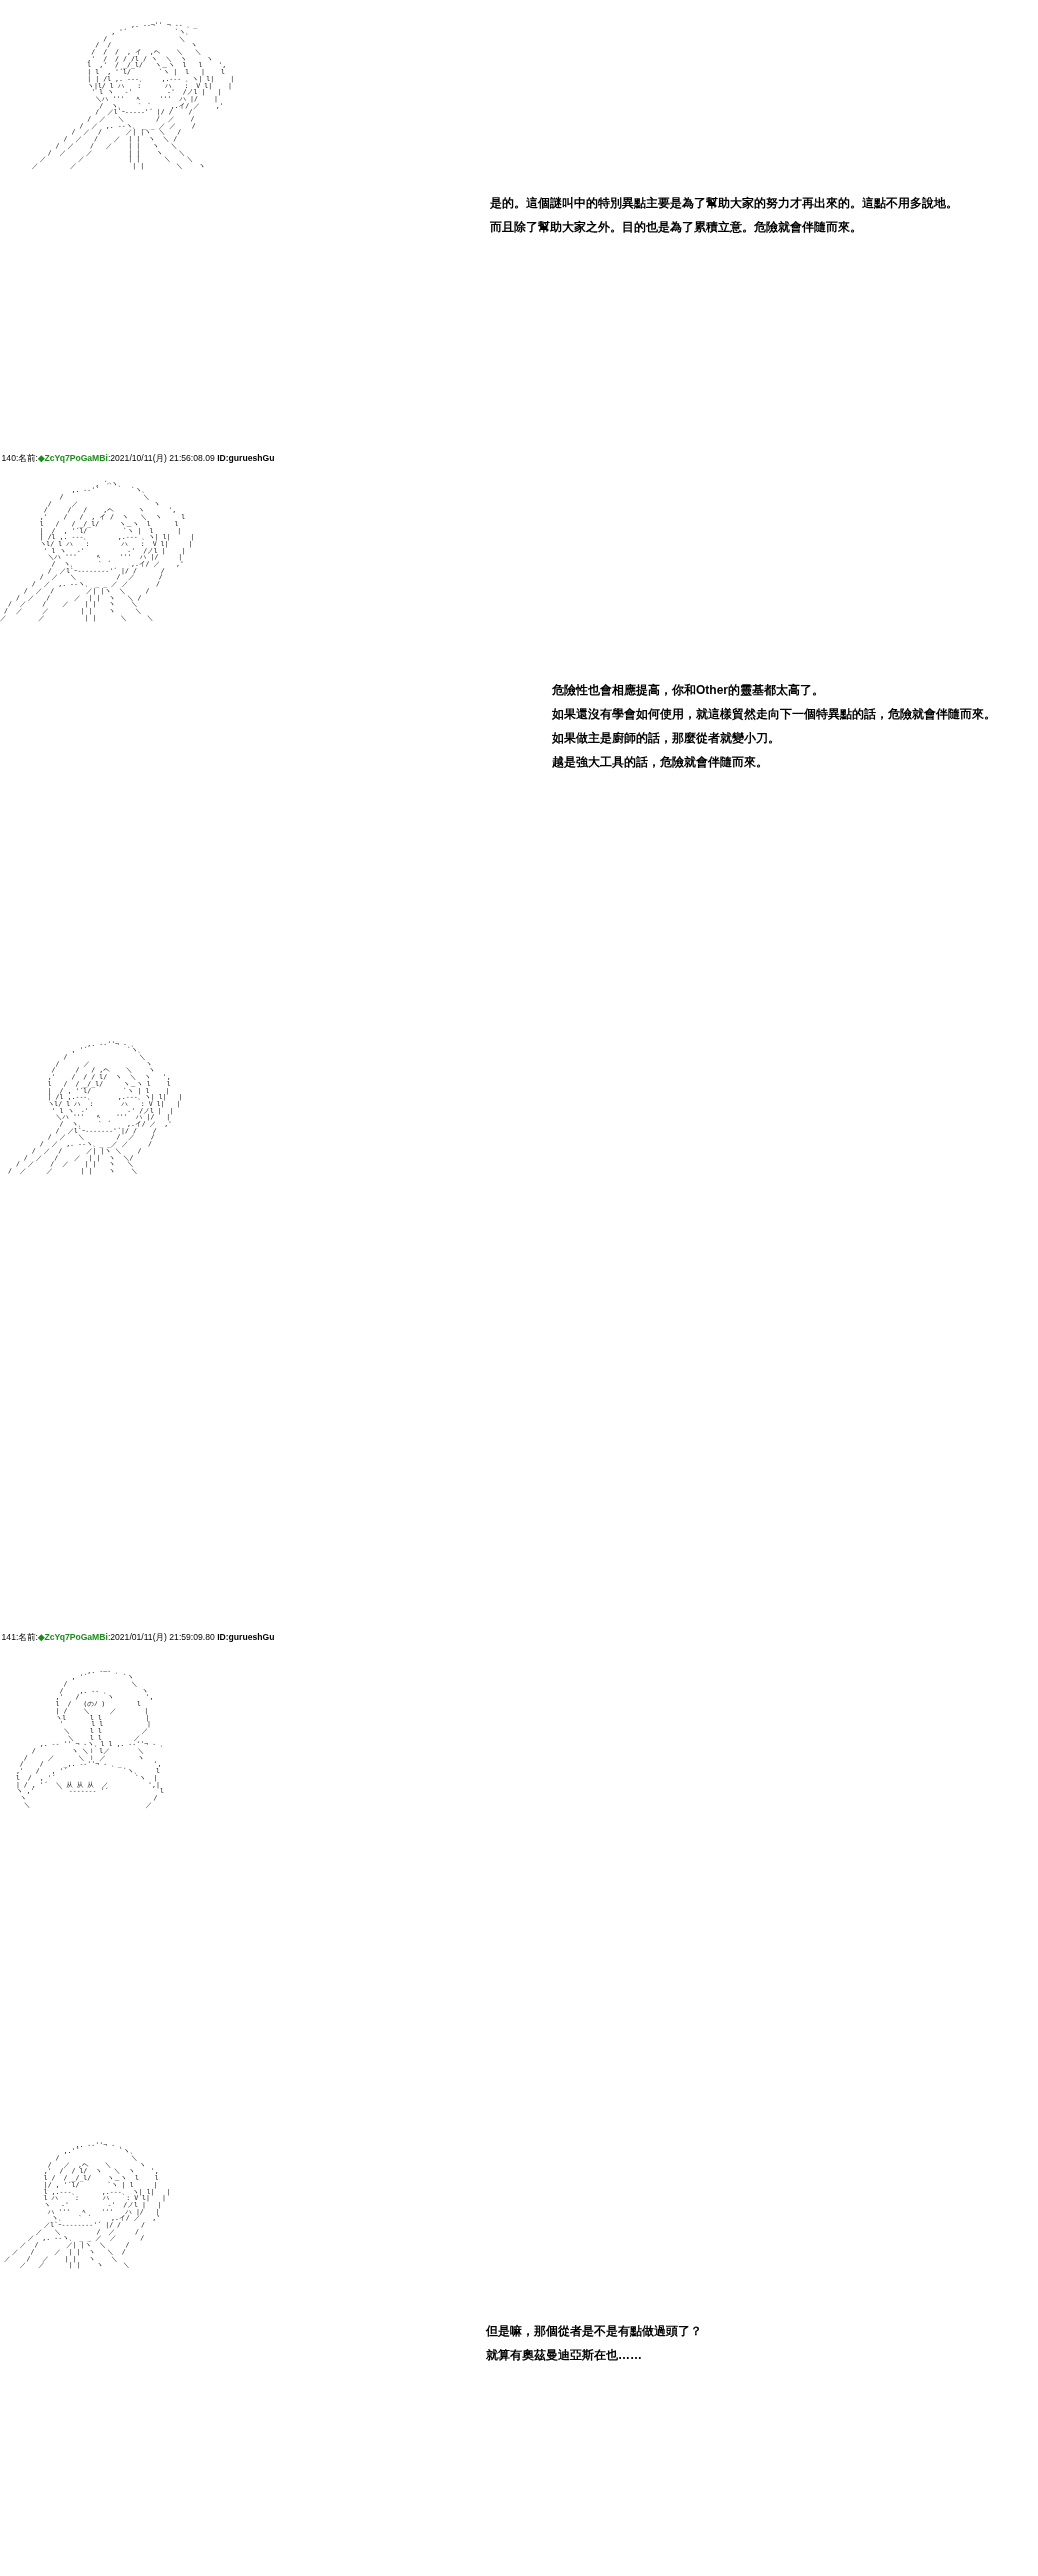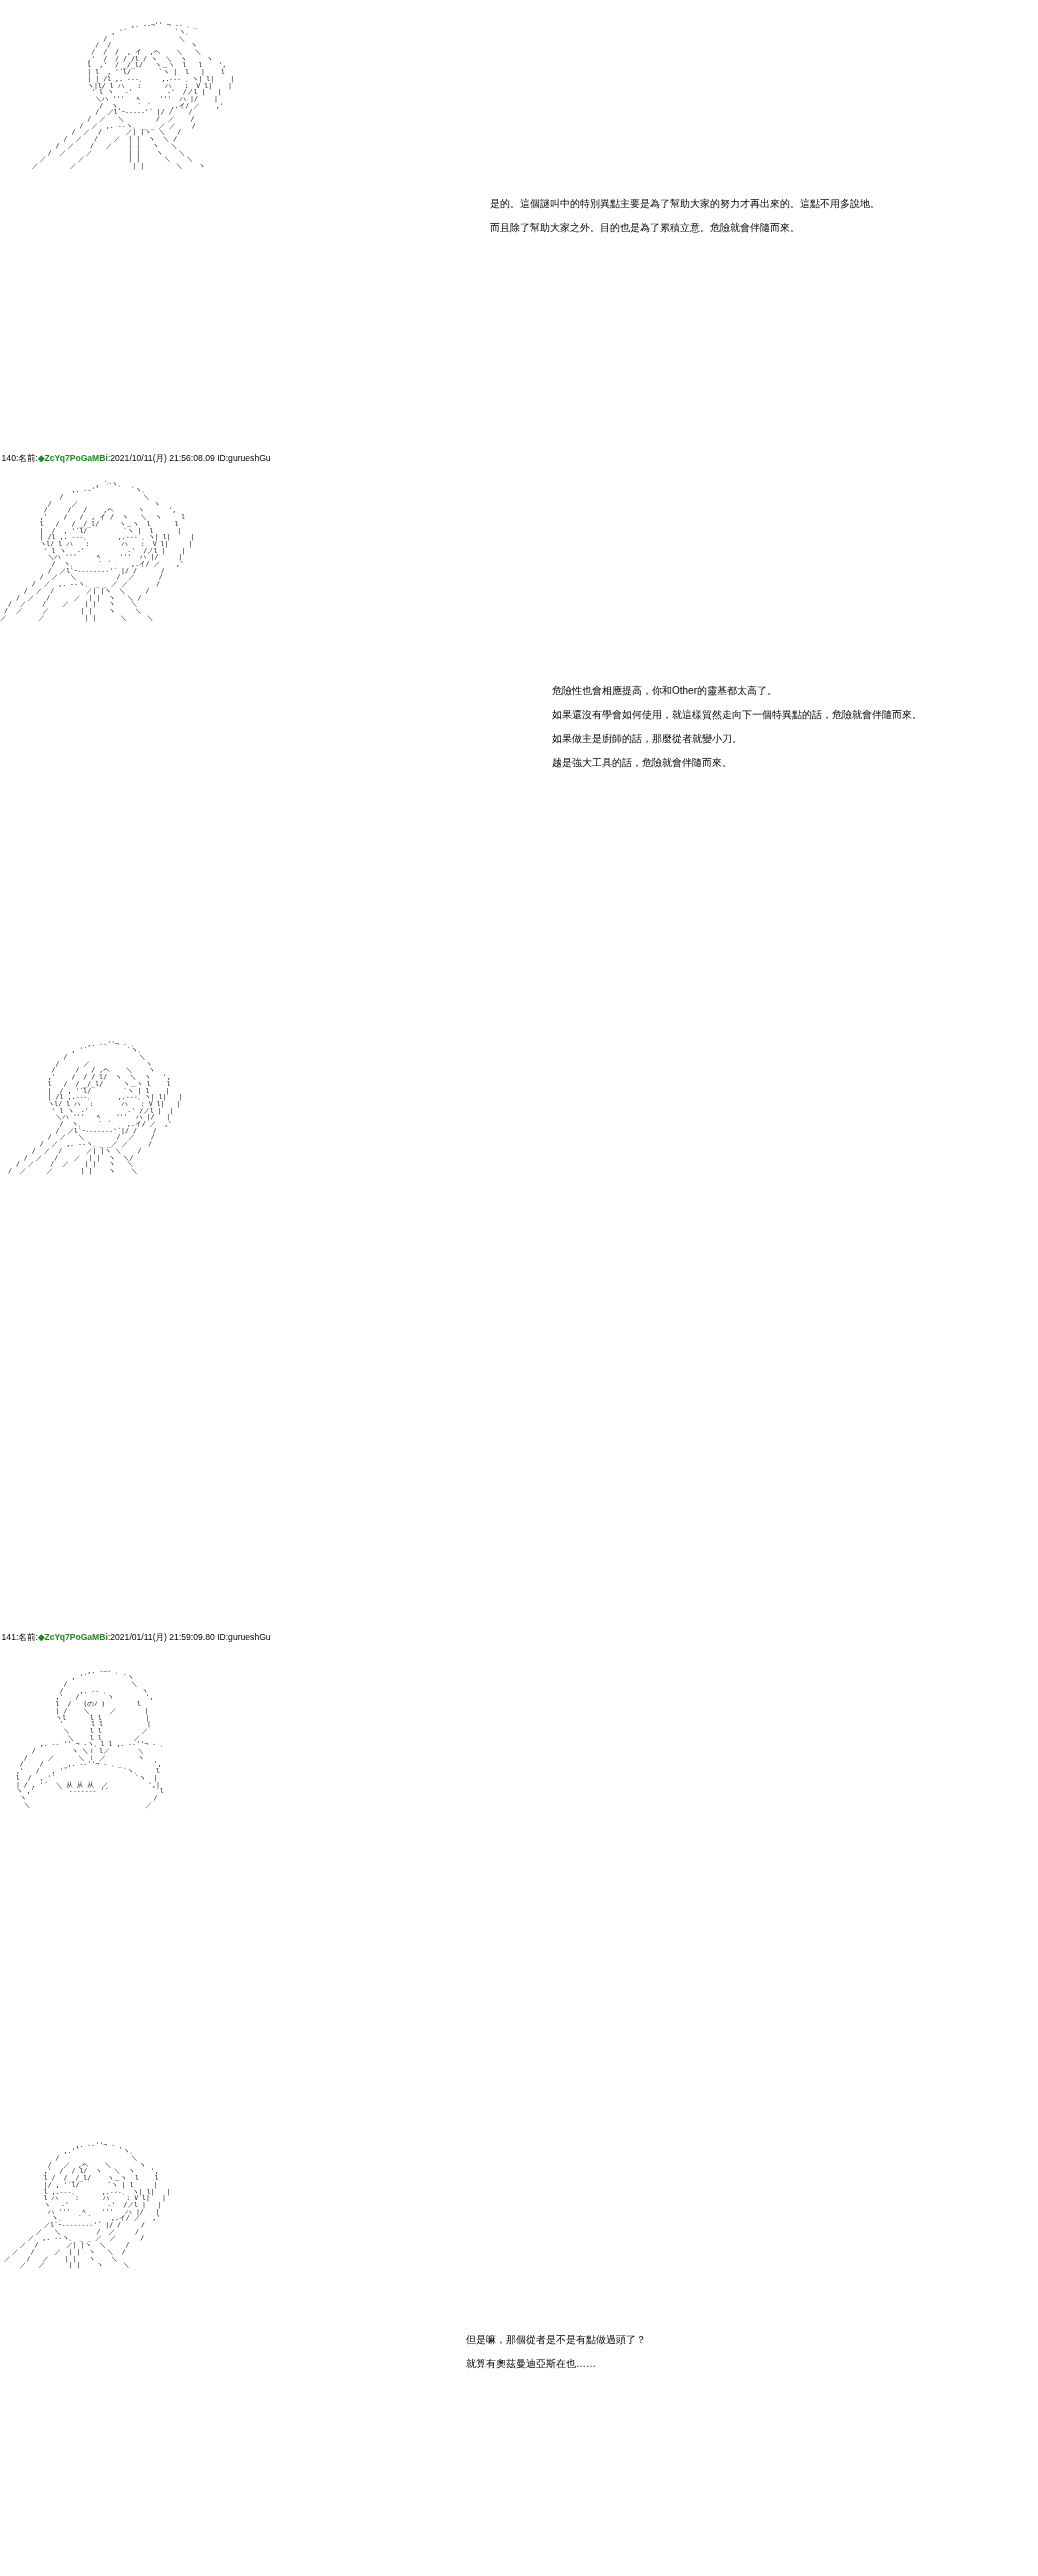--- a/index.html
+++ b/index.html
@@ -24,41 +24,42 @@
     line-height: 6.7px;
     white-space: pre;
     color: #111111;
     letter-spacing: 0px;
   }
   .art-block {
     position: absolute;
   }
   .text-block {
     position: absolute;
-    font-size: 10px;
+    font-size: 12px;
     line-height: 19.4px;
     color: #000000;
+    font-weight: bold;
   }
   .text-block p {
     margin: 0 0 4.7px 0;
   }
   .meta {
     position: absolute;
     font-size: 8.6px;
     color: #000000;
     white-space: nowrap;
   }
   .meta .num { color: #000000; }
   .meta .nameword { color: #000000; text-align: right; }
   .meta .tripname {
     color: #1a8c1a;
     font-weight: bold;
   }
   .meta .date { color: #000000; }
-  .meta .id { color: #000000; }
+  .meta .id { color: #000000; font-weight: bold; }
 </style>
 </head>
 <body>
 
 <div class="page">
 
   <pre class="art art-block" style="left:0px; top:15.6px; width:498px;">                                 ,. -‐¬'' ¬ -- 、_
                             , '´            `ヽ、
                           /                  ＼
                         /  /                    ヽ
@@ -174,19 +175,19 @@
            ヽ ゝ-'        ゝ-'  /ノl |   |
             ハ '''   ﾍ    '''   ハ |/   |
              ヽ、   ｀ ´     ,.イ/ ／   ,'
            ／l`ｰ-------‐'´ |/ /     /
          ／   ＼         /  ／     /
        ／  ,. -‐ヽ、 _ _ ／  ／      /
      ／  /       ／| |ヽ  ＼     /
    ／   /     ／  | |  ヽ   ＼  /
  ／    /   ／    | |   ヽ    ＼
      ／   ／      | |    ヽ     ＼</pre>
-  <div class="text-block" style="left:466px; top:2322px; width:482px;margin-top:8px;">
+  <div class="text-block" style="left:486px; top:2322px; width:482px;">
     <p>但是嘛，那個從者是不是有點做過頭了？</p>
     <p>就算有奧茲曼迪亞斯在也……</p>
   </div>
 
 </div>
 
 
 </body></html>

